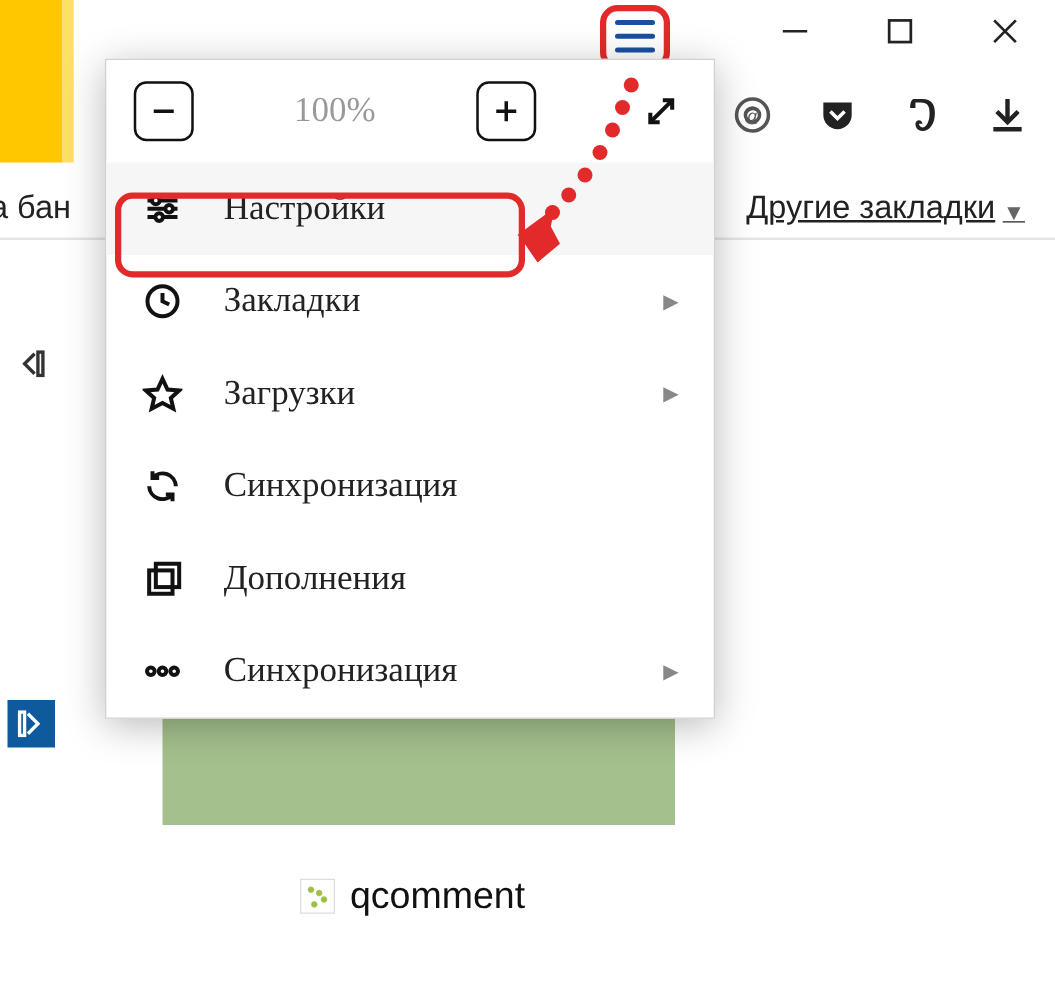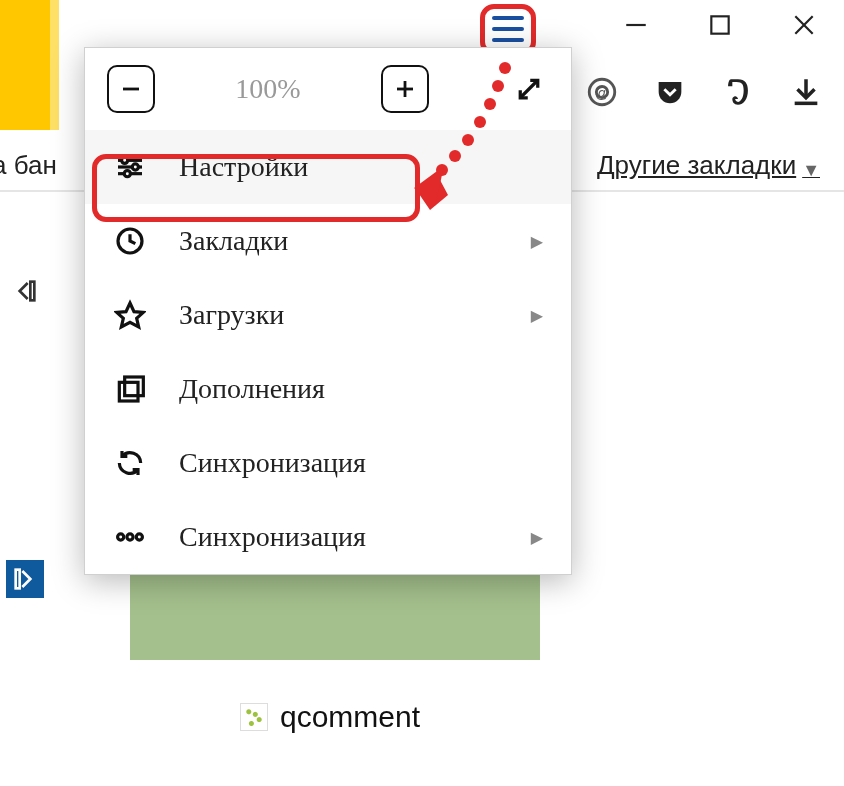--- a/index.html
+++ b/index.html
@@ -211,37 +211,37 @@
           <polygon points="12,3 15,9.5 22,10 17,14.5 18.5,21 12,17.5 5.5,21 7,14.5 2,10 9,9.5"></polygon>
         </svg>
       </span>
     <span>Загрузки</span>
     <span class="sub-ind">▶</span>
   </div>
 
   <div class="menu-row">
     <span class="icon">
         <svg viewBox="0 0 24 24">
-          <rect x="4" y="7" width="14" height="14"></rect>
-          <rect x="8" y="3" width="14" height="14"></rect>
-        </svg>
-      </span>
-    <span>Дополнения</span>
-  </div>
-
-  <div class="menu-row">
-    <span class="icon">
-        <svg viewBox="0 0 24 24">
           <path d="M20 12a8 8 0 0 0-14-5"></path>
           <polyline points="6,3 6,7 10,7"></polyline>
           <path d="M4 12a8 8 0 0 0 14 5"></path>
           <polyline points="18,21 18,17 14,17"></polyline>
         </svg>
       </span>
     <span>Синхронизация</span>
+  </div>
+
+  <div class="menu-row">
+    <span class="icon">
+        <svg viewBox="0 0 24 24">
+          <rect x="4" y="7" width="14" height="14"></rect>
+          <rect x="8" y="3" width="14" height="14"></rect>
+        </svg>
+      </span>
+    <span>Дополнения</span>
   </div>
 
   <div class="menu-row">
     <span class="icon">
         <svg viewBox="0 0 24 24" fill="#111" stroke="none">
           <circle cx="5" cy="12" r="2.3"></circle>
           <circle cx="12" cy="12" r="2.3"></circle>
           <circle cx="19" cy="12" r="2.3"></circle>
         </svg>
       </span>

